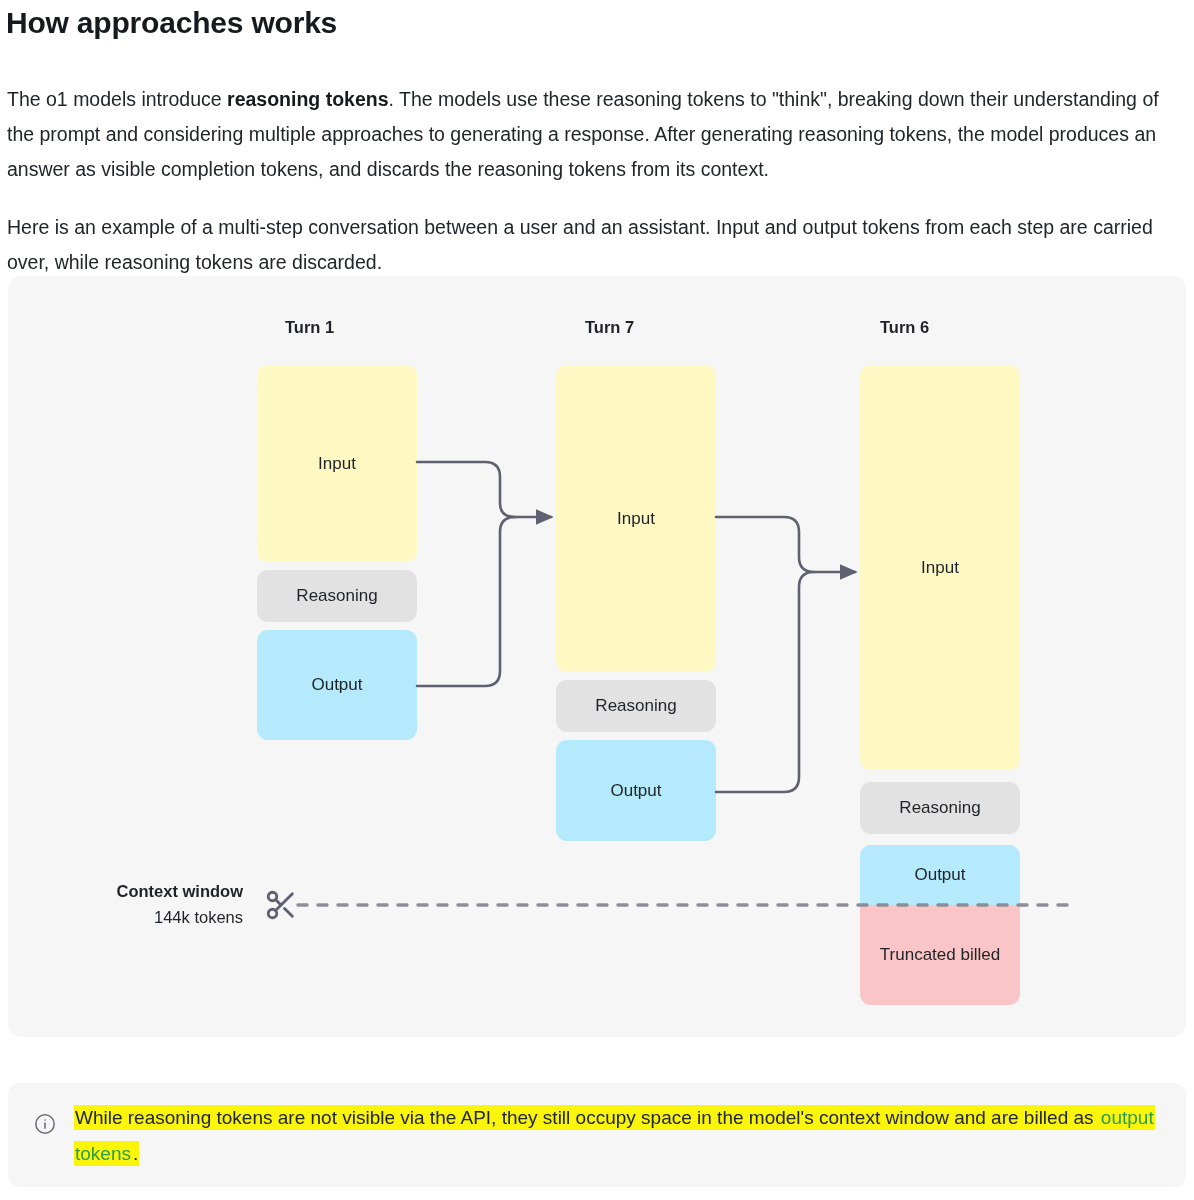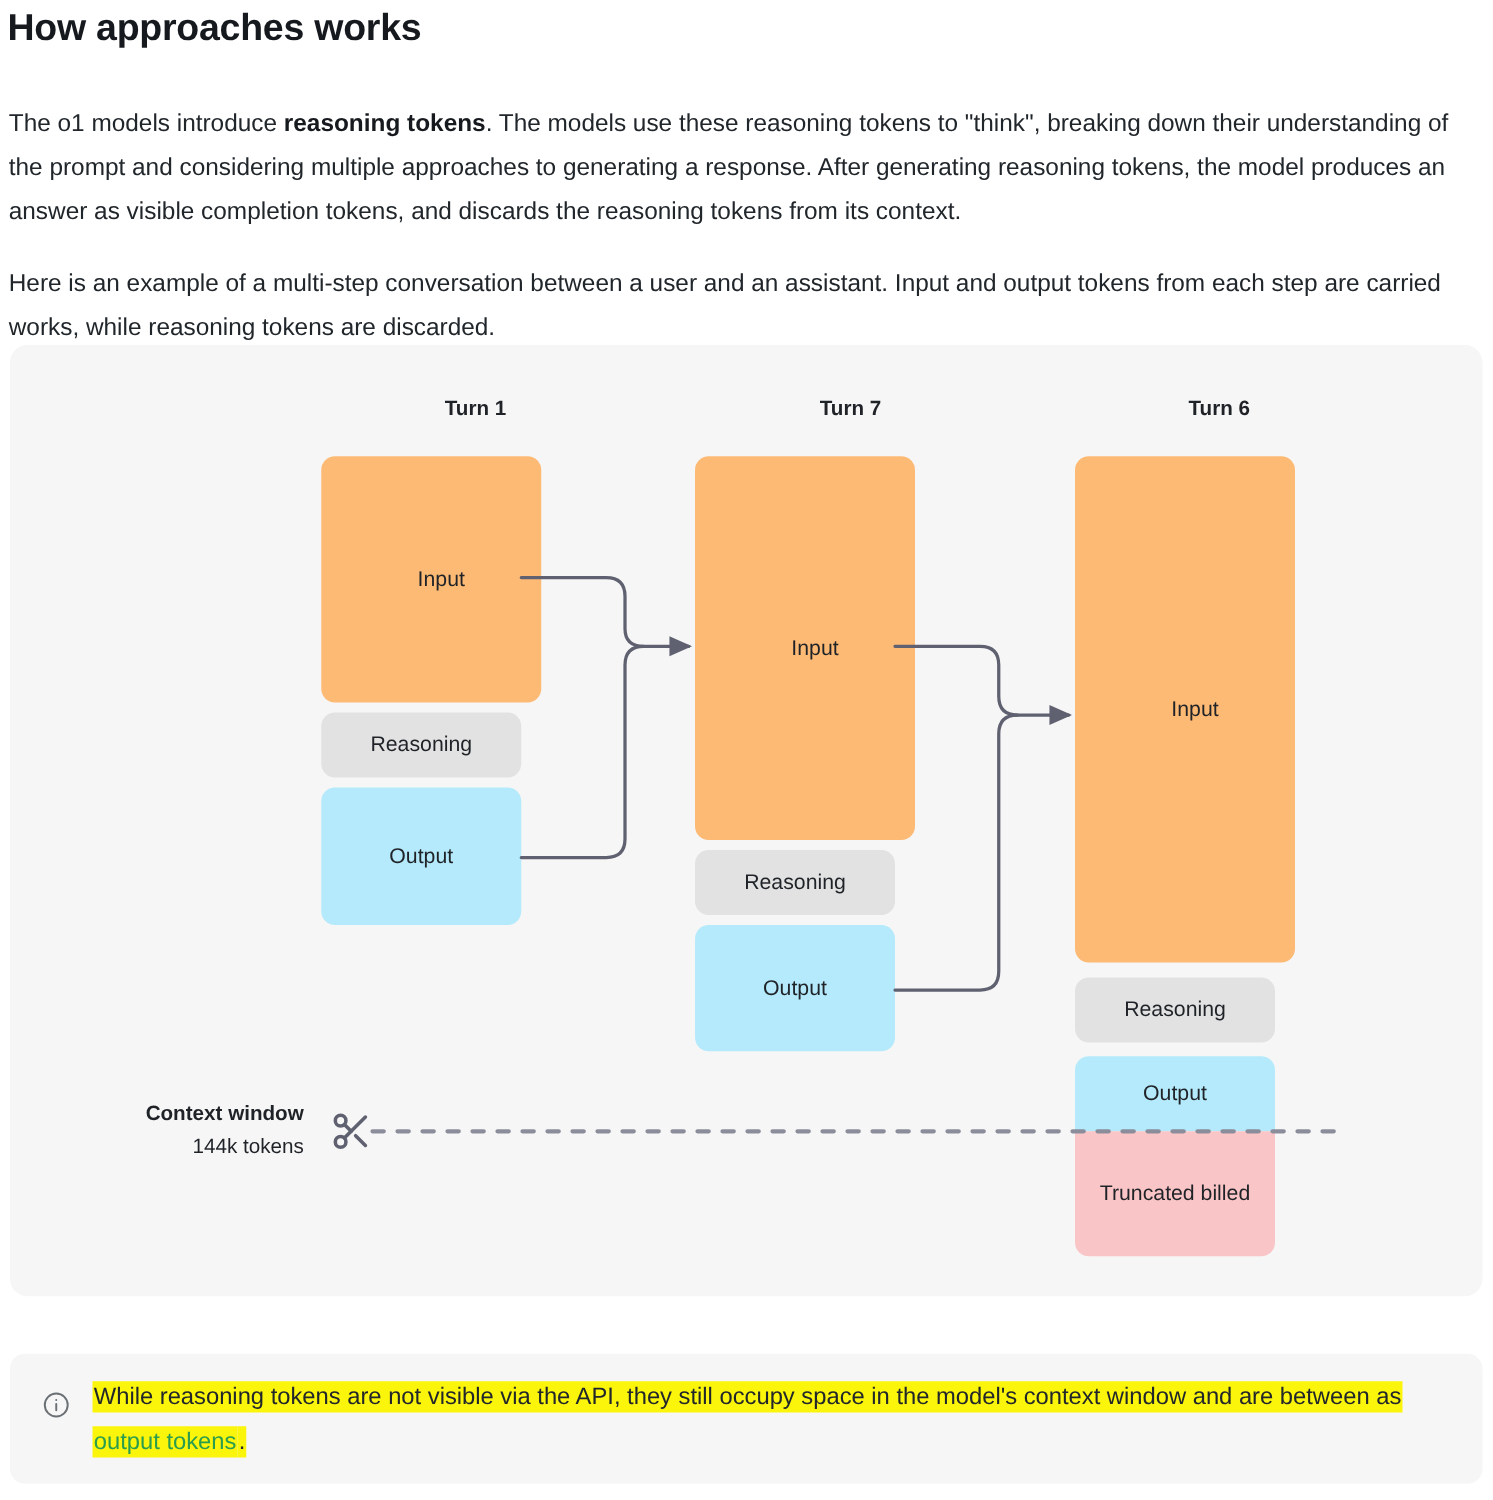--- a/index.html
+++ b/index.html
@@ -58,36 +58,36 @@
   .diagram-inner {
     position: absolute;
     inset: 0;
   }
 
   .turn-label {
     position: absolute;
     font-size: 16.5px;
     font-weight: 700;
     color: #1f2328;
-    text-align: right;
+    text-align: left;
     white-space: nowrap;
   }
 
   .node {
     position: absolute;
     border-radius: 11px;
     display: flex;
     align-items: center;
     justify-content: center;
     font-size: 17px;
     color: #1f2328;
     text-align: center;
     line-height: 24px;
   }
-  .node.input    { background: #fdba74; padding-left: 16px; }
+  .node.input    { background: #fef9c3; }
   .node.reason   { background: #e2e2e2; }
   .node.output   { background: #b4eafb; }
   .node.trunc    { background: #fac5c6; }
 
   
   .round-top    { border-radius: 11px 11px 0 0; }
   .round-bottom { border-radius: 0 0 11px 11px; }
 
   .connector {
     position: absolute;
@@ -148,21 +148,21 @@
 </style>
 </head>
 <body>
 
 <div class="page">
 
   <h1 class="heading">How approaches works</h1>
 
   <p class="para para-1"><span>The o1 models introduce </span><b>reasoning tokens</b><span>. The models use these reasoning tokens to "think", breaking down their understanding of the prompt and considering multiple approaches to generating a response. After generating reasoning tokens, the model produces an answer as visible completion tokens, and discards the reasoning tokens from its context.</span></p>
 
-  <p class="para para-2">Here is an example of a multi-step conversation between a user and an assistant. Input and output tokens from each step are carried works, while reasoning tokens are discarded.</p>
+  <p class="para para-2">Here is an example of a multi-step conversation between a user and an assistant. Input and output tokens from each step are carried over, while reasoning tokens are discarded.</p>
 
   <div class="diagram">
     <div class="diagram-inner">
 
       <div class="turn-label" style="left:277px; top:42px; width:120px;">Turn 1</div>
       <div class="turn-label" style="left:577px; top:42px; width:120px;">Turn 7</div>
       <div class="turn-label" style="left:872px; top:42px; width:120px;">Turn 6</div>
 
       <div class="node input" style="left:249px; top:89px;  width:160px; height:197px;">Input</div>
       <div class="node reason" style="left:249px; top:294px; width:160px; height:52px;">Reasoning</div>
@@ -214,16 +214,16 @@
   </div>
 
   <div class="callout">
     <div class="callout-icon">
       <svg width="22" height="22" viewBox="0 0 24 24" fill="none" stroke="#6b7075" stroke-width="1.7" stroke-linecap="round" stroke-linejoin="round">
         <circle cx="12" cy="12" r="10"></circle>
         <line x1="12" y1="11" x2="12" y2="16.5"></line>
         <circle cx="12" cy="7.6" r="0.9" fill="#6b7075" stroke="none"></circle>
       </svg>
     </div>
-    <div class="callout-text"><span class="hl">While reasoning tokens are not visible via the API, they still occupy space in the model's context window and are between as </span><span class="hl greenlink">output tokens</span><span class="hl">.</span></div>
+    <div class="callout-text"><span class="hl">While reasoning tokens are not visible via the API, they still occupy space in the model's context window and are billed as </span><span class="hl greenlink">output tokens</span><span class="hl">.</span></div>
   </div>
 
 </div>
 
 </body></html>

